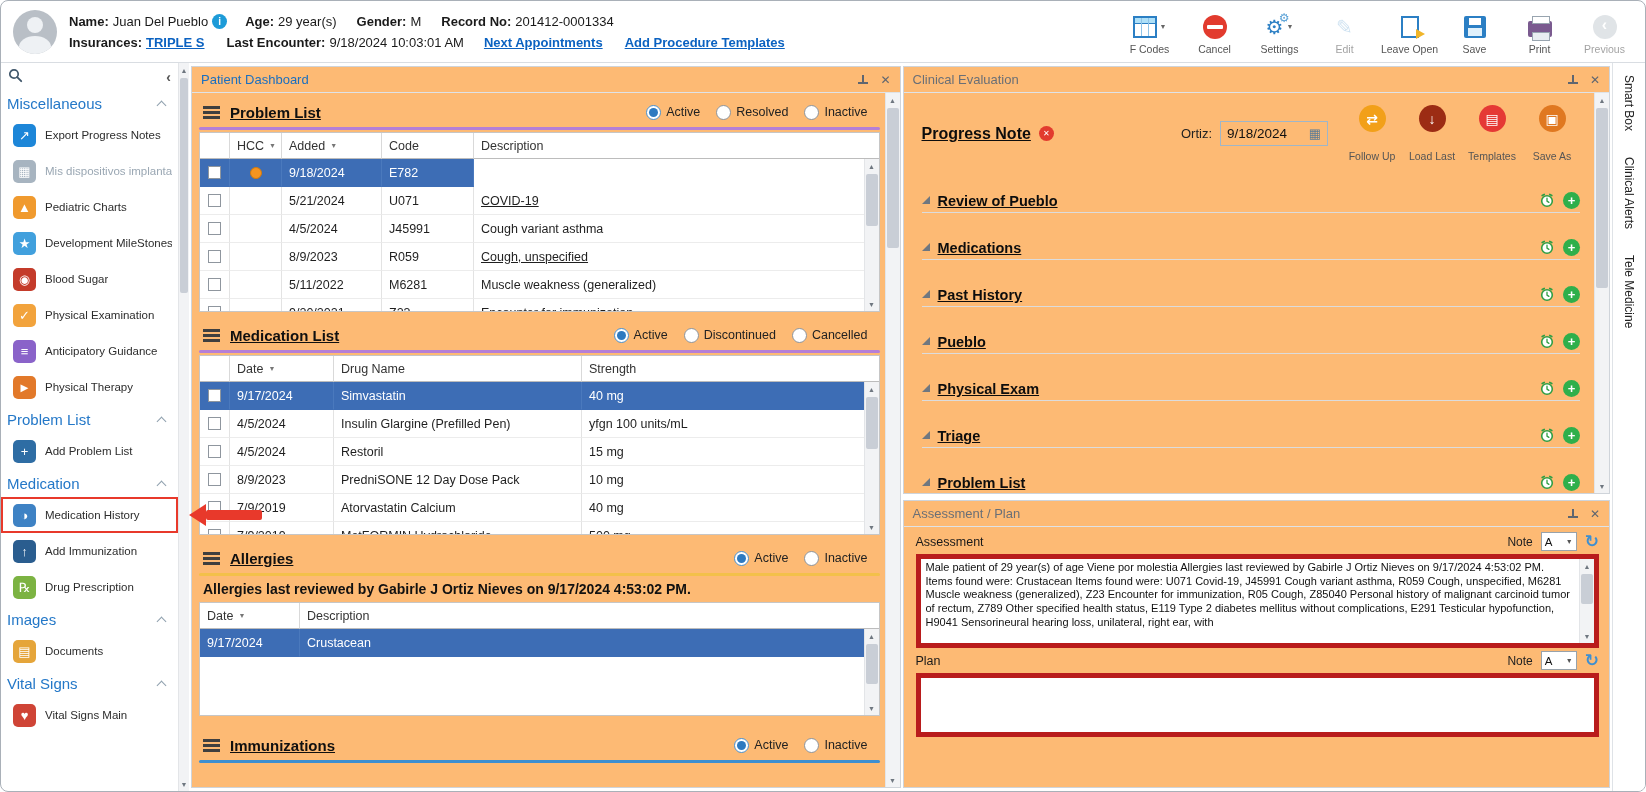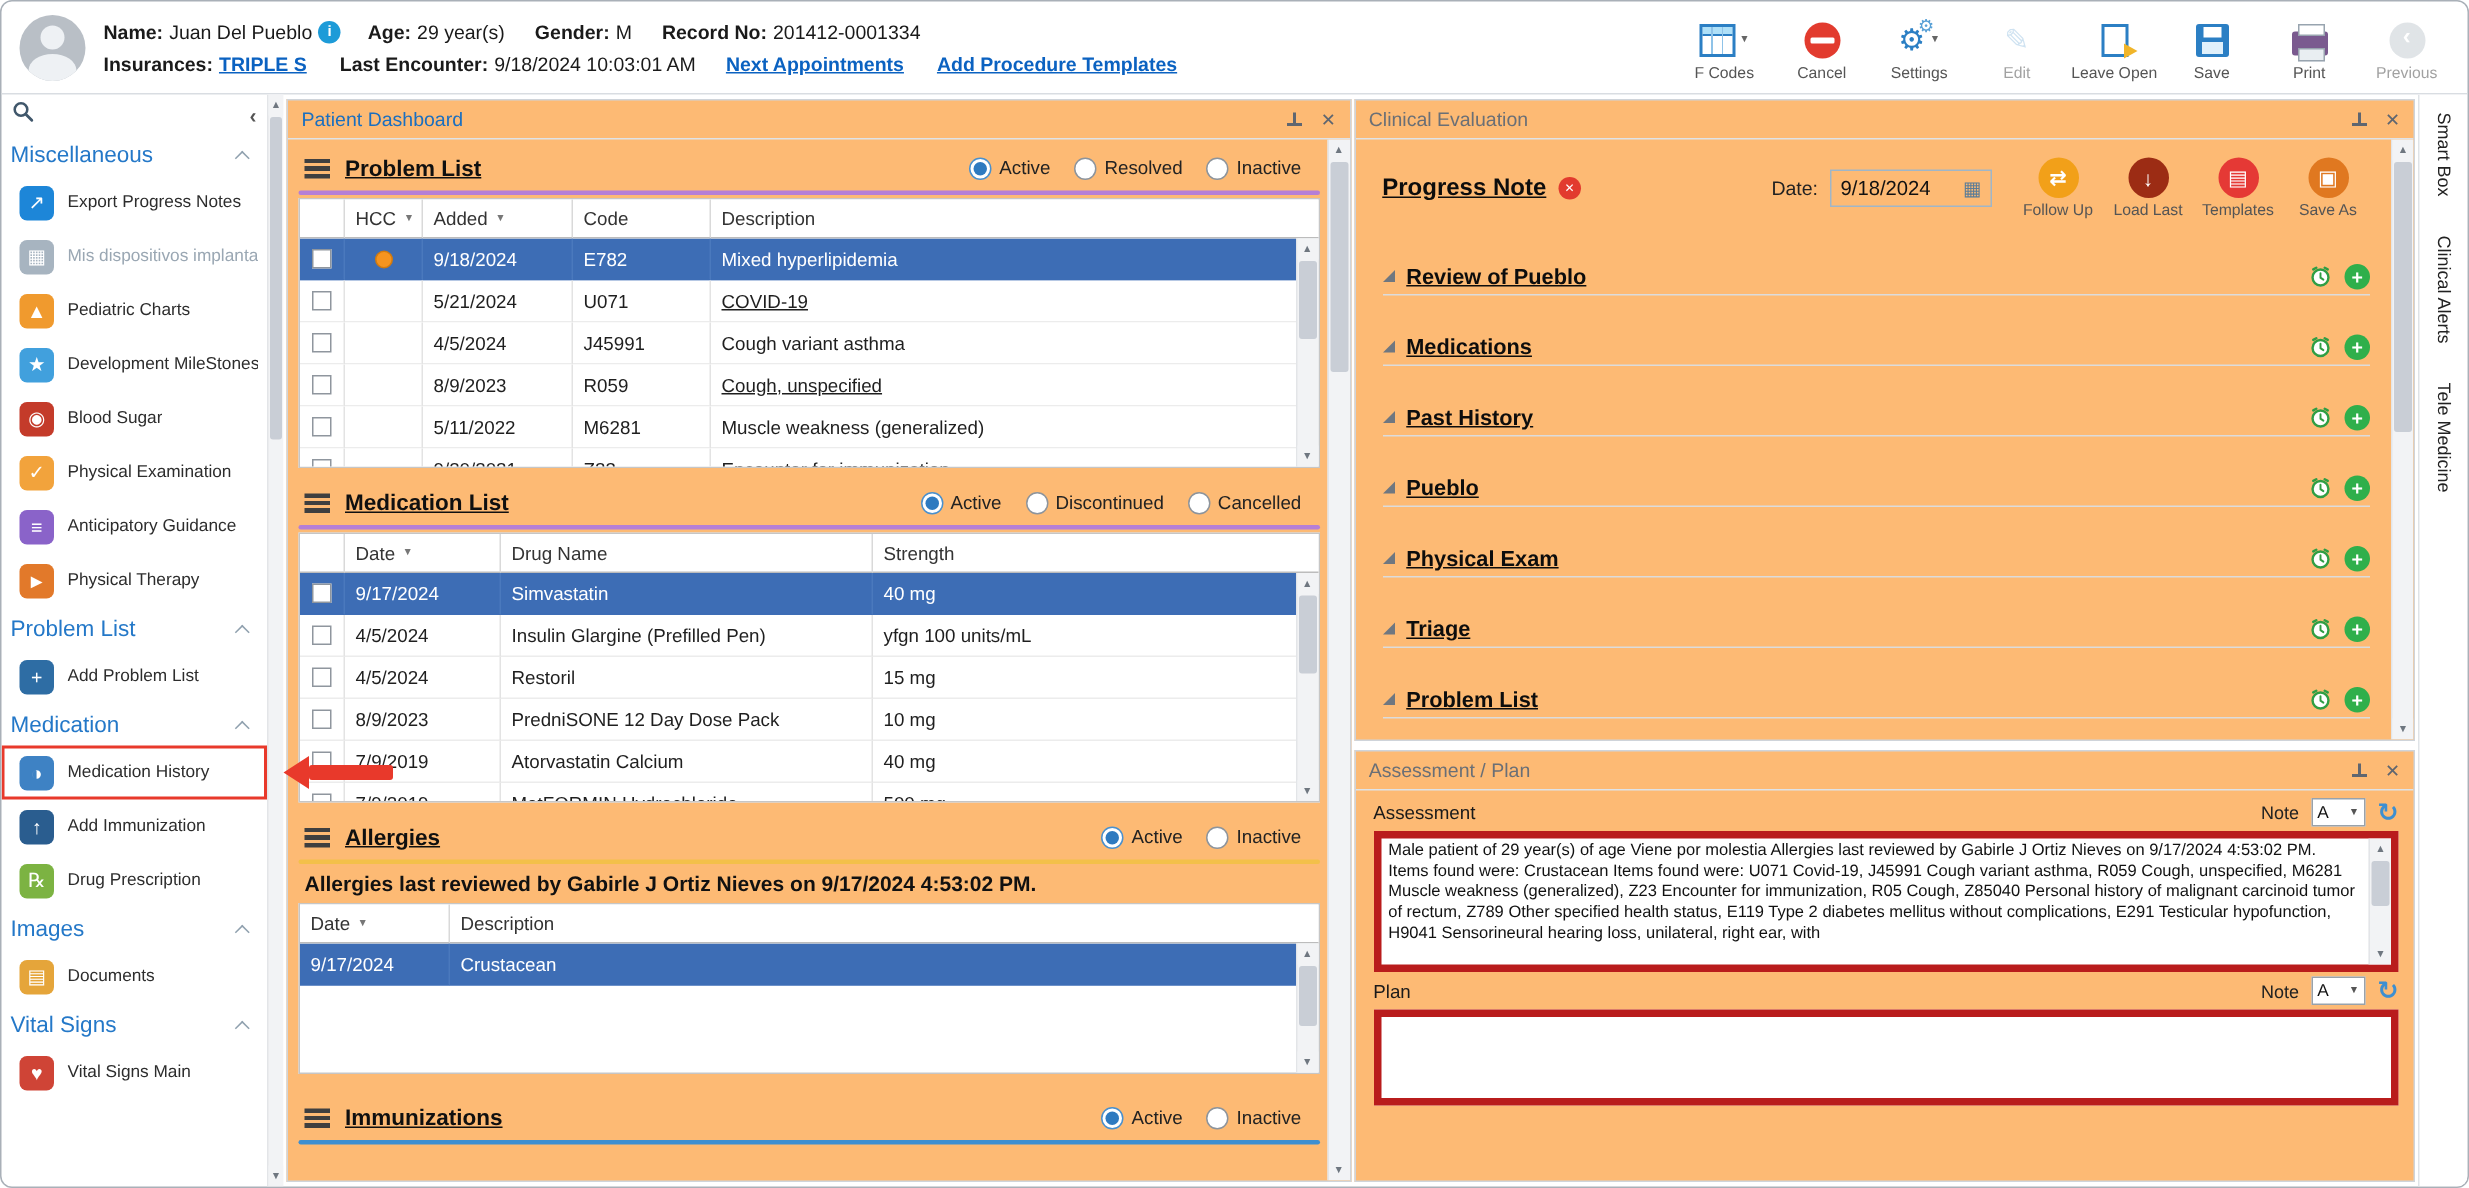--- a/index.html
+++ b/index.html
@@ -130,21 +130,21 @@
 .pn-x{width:15px;height:15px;border-radius:50%;background:#e23b2e;color:#fff;font-size:8px;font-weight:bold;display:flex;align-items:center;justify-content:center;cursor:pointer}
 .pn-x::after{content:"✕"}
 .pn-sp{flex:1}
 .date-label{font-size:13px;color:#222}
 .date-box{width:108px;height:25px;border:1px solid #9fb6c8;display:flex;align-items:center;justify-content:space-between;padding:0 6px;font-size:13.5px;color:#111;cursor:text}
 .cal-icon{color:#5b7c97;font-size:13px}
 .cal-icon::after{content:"▦"}
 .actions{display:flex;gap:4px;margin-left:8px}
 .abtn{width:56px;display:flex;flex-direction:column;align-items:center;cursor:pointer}
 .aicon{width:27px;height:27px;border-radius:50%;color:#fff;font-size:14px;font-weight:bold;display:flex;align-items:center;justify-content:center}
-.albl{font-size:10.5px;color:#555;margin-top:2px;white-space:nowrap}
+.albl{font-size:10.5px;color:#555;margin-top:18px;white-space:nowrap}
 .csecs{margin-top:4px}
 .csec{height:47px;display:flex;align-items:flex-end;gap:8px;border-bottom:1px solid #dcdcdc;padding-bottom:3px}
 .ctri{width:0;height:0;border-left:8px solid transparent;border-bottom:8px solid #6f7780;margin-bottom:5px;cursor:pointer}
 .ctitle{font-size:14.5px;font-weight:bold;text-decoration:underline;color:#0d0d0d;cursor:pointer;white-space:nowrap}
 .cfill{flex:1}
 .clock-icon{display:flex;margin-bottom:1px;cursor:pointer}
 .plus-icon{width:17px;height:17px;border-radius:50%;background:#2faf4b;color:#fff;display:flex;align-items:center;justify-content:center;font-size:13px;font-weight:bold;cursor:pointer}
 .plus-icon::after{content:"+"}
 
 
@@ -410,21 +410,20 @@
                 <div class="tbody" id="problem-rows" style="height:152px">
                     <div class="grow selrow">
                       <div class="cell">
                         <span class="cbox"></span>
                       </div>
                       <div class="cell">
                         <span class="hccdot"></span>
                       </div>
                       <div class="cell">9/18/2024</div>
                       <div class="cell">E782</div>
-                      <div class="cell" style="border-right: none;">Mixed hyperlipidemia</div>
                     </div>
                     <div class="grow">
                       <div class="cell">
                         <span class="cbox"></span>
                       </div>
                       <div class="cell"></div>
                       <div class="cell">5/21/2024</div>
                       <div class="cell">U071</div>
                       <div class="cell linky" style="border-right: none;">COVID-19</div>
                     </div>
@@ -655,21 +654,21 @@
           <span class="sp"></span>
           <span class="pin-icon"></span>
           <span class="close-icon"></span>
         </div>
         <div class="clinwrap">
           <div class="clin-content">
             <div class="pn-row">
               <span class="pn-title">Progress Note</span>
               <span class="pn-x"></span>
               <span class="pn-sp"></span>
-              <span class="date-label">Date:</span>
+              <span class="date-label">Ortiz:</span>
               <div class="date-box">
                 <span>9/18/2024</span>
                 <span class="cal-icon"></span>
               </div>
               <div class="actions" id="clinical-actions">
                   <div class="abtn">
                     <span class="aicon" style="background: rgb(242, 160, 25);">⇄</span>
                     <span class="albl">Follow Up</span>
                   </div>
                   <div class="abtn">

